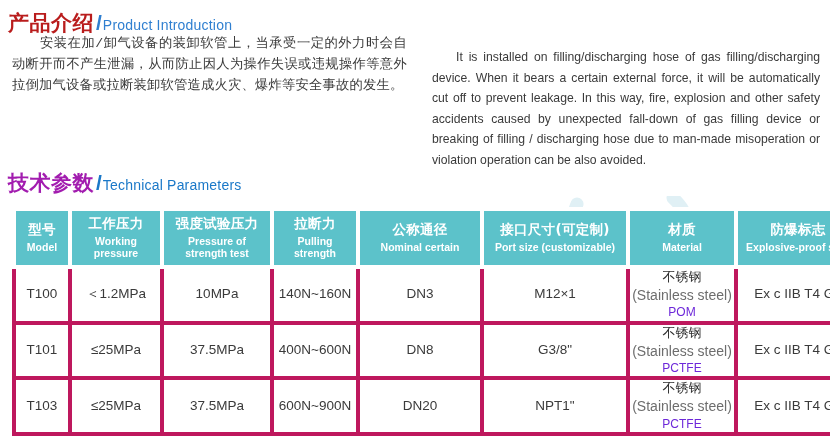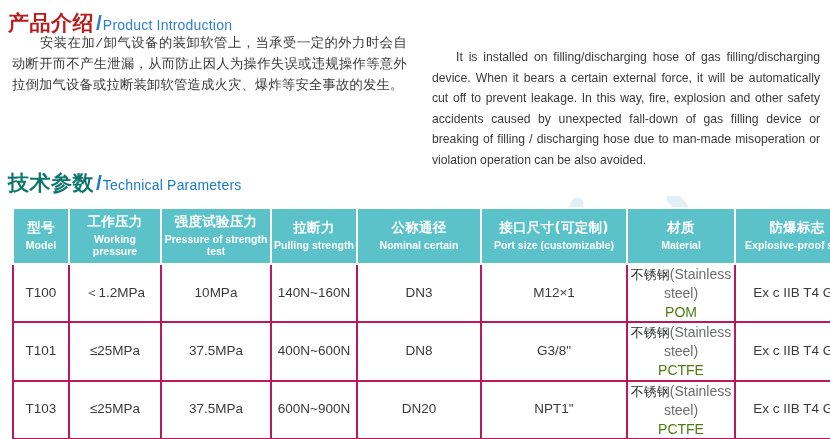--- a/index.html
+++ b/index.html
@@ -50,21 +50,21 @@
     font-size: 14px;
     font-weight: normal;
     letter-spacing: .2px;
   }
   #head-intro { top: 12px; }
   #head-intro .cn   { color: #b91c1c; }
   #head-intro .slash{ color: #2f7fd0; }
   #head-intro .en   { color: #2f7fd0; }
 
   #head-params { top: 172px; }
-  #head-params .cn    { color: #0f766e; }
+  #head-params .cn    { color: #a21caf; }
   #head-params .slash { color: #1a78c8; }
   #head-params .en    { color: #1a78c8; }
 
   
   .para {
     position: absolute;
     font-size: 13.3px;
     line-height: 21px;
     color: #3a3a3a;
     text-align: justify;
@@ -93,21 +93,21 @@
     left: 12px;
     top: 207px;
     width: 806px;
     border-collapse: collapse;
     table-layout: fixed;
     z-index: 5;
     background: transparent;
   }
   .spec-table th,
   .spec-table td {
-    border: 2px solid #be185d;
+    border: 4px solid #be185d;
     text-align: center;
     vertical-align: middle;
     padding: 0 2px;
   }
   .spec-table thead th {
     background: #5cc2ca;
     border-color: #ffffff;
     color: #ffffff;
     height: 54px;
     font-weight: normal;
@@ -142,22 +142,22 @@
     font-family: "DejaVu Sans", "Liberation Sans", sans-serif;
     font-size: 13px;
     color: #2e2e2e;
   }
   .material .m-en {
     font-size: 14px;
     color: #6d6d6d;
   }
   .material .m-sub {
     display: block;
-    font-size: 14px;
-    color: #4d7c0f;
+    font-size: 12px;
+    color: #6d28d9;
     margin-top: 1px;
   }
   .nowrap { white-space: nowrap; margin-top: 16px; }
 
   
   col.c-model   { width: 56px;  }
   col.c-working { width: 92px;  }
   col.c-strength{ width: 110px; }
   col.c-pulling { width: 86px;  }
   col.c-diam    { width: 124px; }

